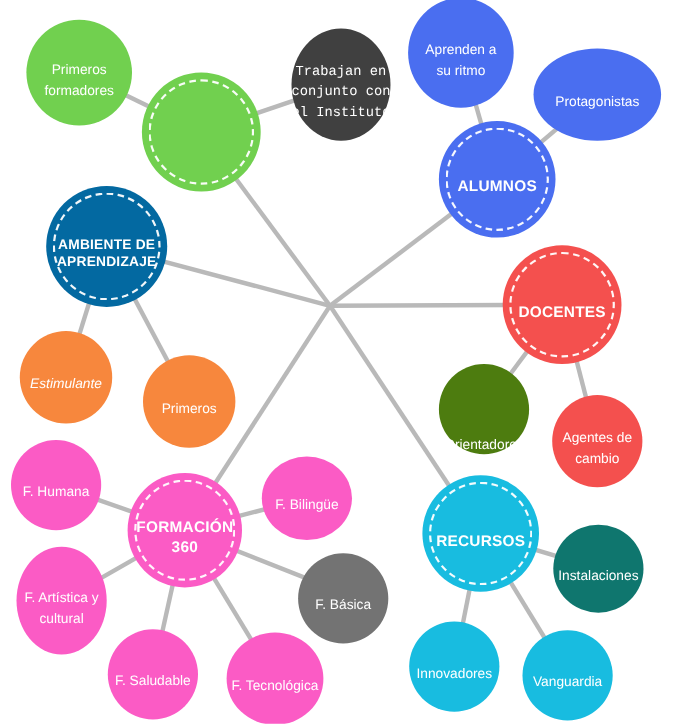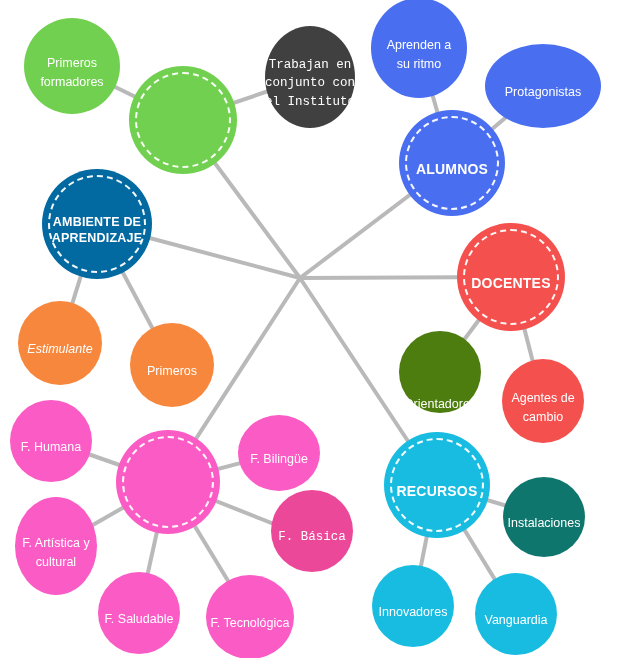--- a/index.html
+++ b/index.html
@@ -73,21 +73,21 @@
       <div class="node leaf" style="left: 502px; top: 359px; width: 82px; height: 84px; background: rgb(244, 80, 78);">
         <span class="lbl">Agentes de
 cambio</span>
       </div>
       <div class="node leaf" style="left: 10px; top: 400px; width: 82px; height: 82px; background: rgb(251, 91, 197);">
         <span class="lbl">F. Humana</span>
       </div>
       <div class="node leaf" style="left: 238px; top: 415px; width: 82px; height: 76px; background: rgb(251, 91, 197);">
         <span class="lbl">F. Bilingüe</span>
       </div>
-      <div class="node leaf" style="left: 271px; top: 490px; width: 82px; height: 82px; background: #ec4899; font-family: Liberation Mono, monospace;">
+      <div class="node leaf" style="left: 271px; top: 503px; width: 82px; height: 82px; background: #737373;">
         <span class="lbl">F. Básica</span>
       </div>
       <div class="node leaf" style="left: 15px; top: 497px; width: 82px; height: 98px; background: rgb(251, 91, 197);">
         <span class="lbl">F. Artística y
 cultural</span>
       </div>
       <div class="node leaf" style="left: 98px; top: 572px; width: 82px; height: 82px; background: rgb(251, 91, 197);">
         <span class="lbl">F. Saludable</span>
       </div>
       <div class="node leaf" style="left: 206px; top: 575px; width: 88px; height: 84px; background: rgb(251, 91, 197);">
@@ -113,20 +113,22 @@
         <div class="ring"></div>
         <span class="lbl" style="font-size: 12.5px;">AMBIENTE DE
 APRENDIZAJE</span>
       </div>
       <div class="node hub" style="left: 457px; top: 223px; width: 108px; height: 108px; background: rgb(244, 80, 78);">
         <div class="ring"></div>
         <span class="lbl">DOCENTES</span>
       </div>
       <div class="node hub" style="left: 116px; top: 430px; width: 104px; height: 104px; background: rgb(251, 91, 197);">
         <div class="ring"></div>
+        <span class="lbl">FORMACIÓN
+360</span>
       </div>
       <div class="node hub" style="left: 384px; top: 432px; width: 106px; height: 106px; background: rgb(24, 188, 224);">
         <div class="ring"></div>
         <span class="lbl">RECURSOS</span>
       </div>
     </div>
 
 </div>
 
 </body></html>

